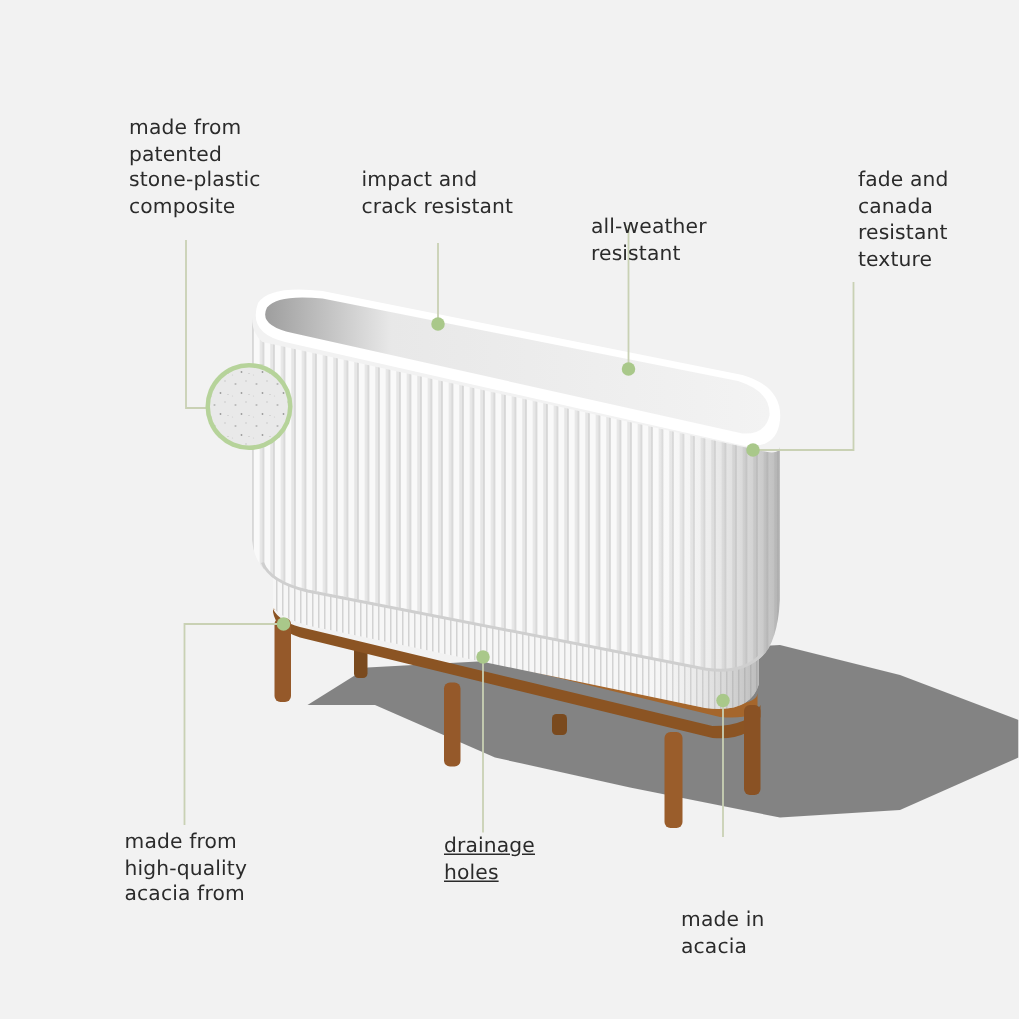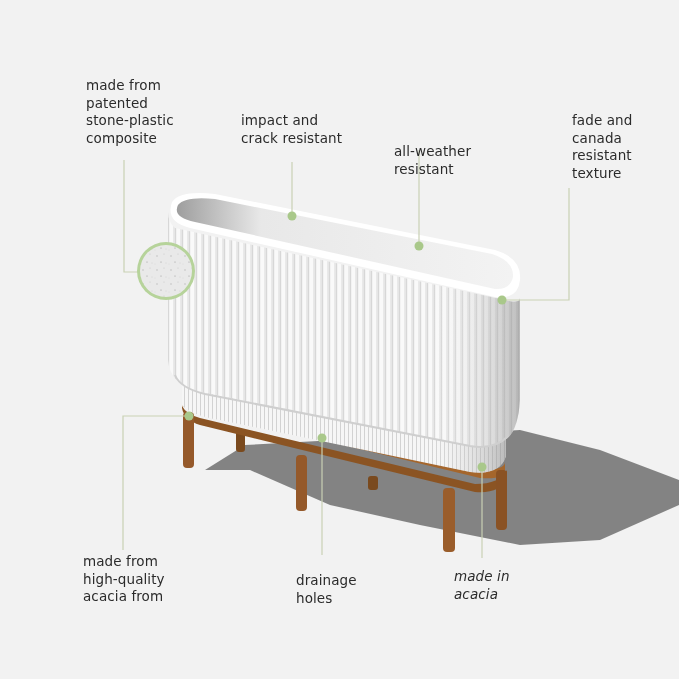--- a/index.html
+++ b/index.html
@@ -131,23 +131,23 @@
     <span>resistant</span>
     <span>texture</span>
   </div>
 
   <div class="label" style="left:83px; top:553px;">
     <span>made from</span>
     <span>high-quality</span>
     <span>acacia from</span>
   </div>
 
-  <div class="label" style="left:296px; top:572px;">
+  <div class="label" style="left:296px; top:556px;text-decoration:underline;">
     <span>drainage</span>
     <span>holes</span>
   </div>
 
-  <div class="label" style="left:454px; top:568px;font-style:italic;">
+  <div class="label" style="left:454px; top:605px;">
     <span>made in</span>
     <span>acacia</span>
   </div>
 
 </div>
 
 </body></html>

